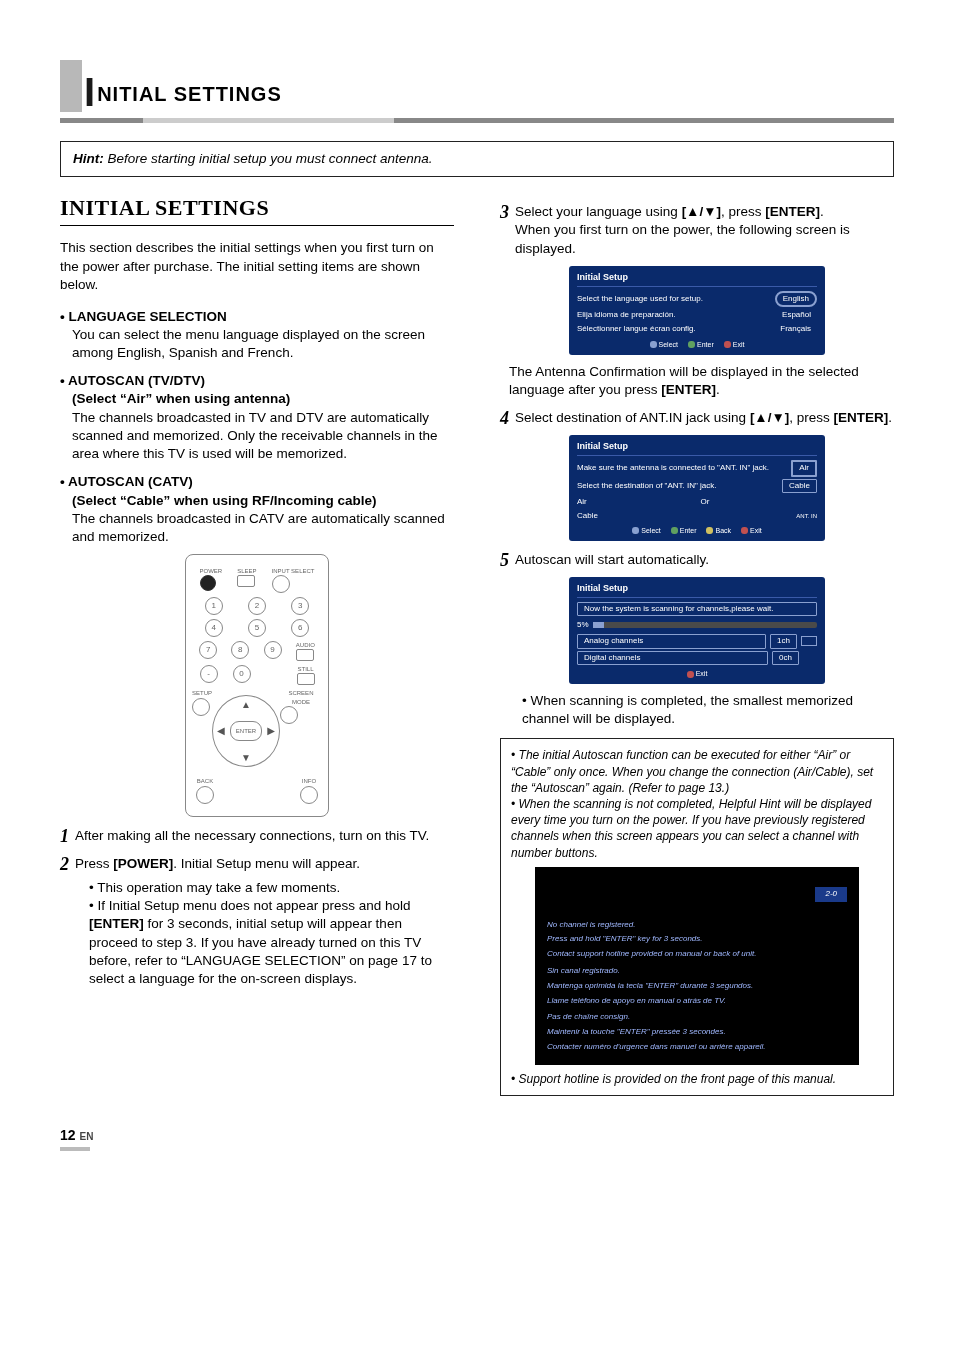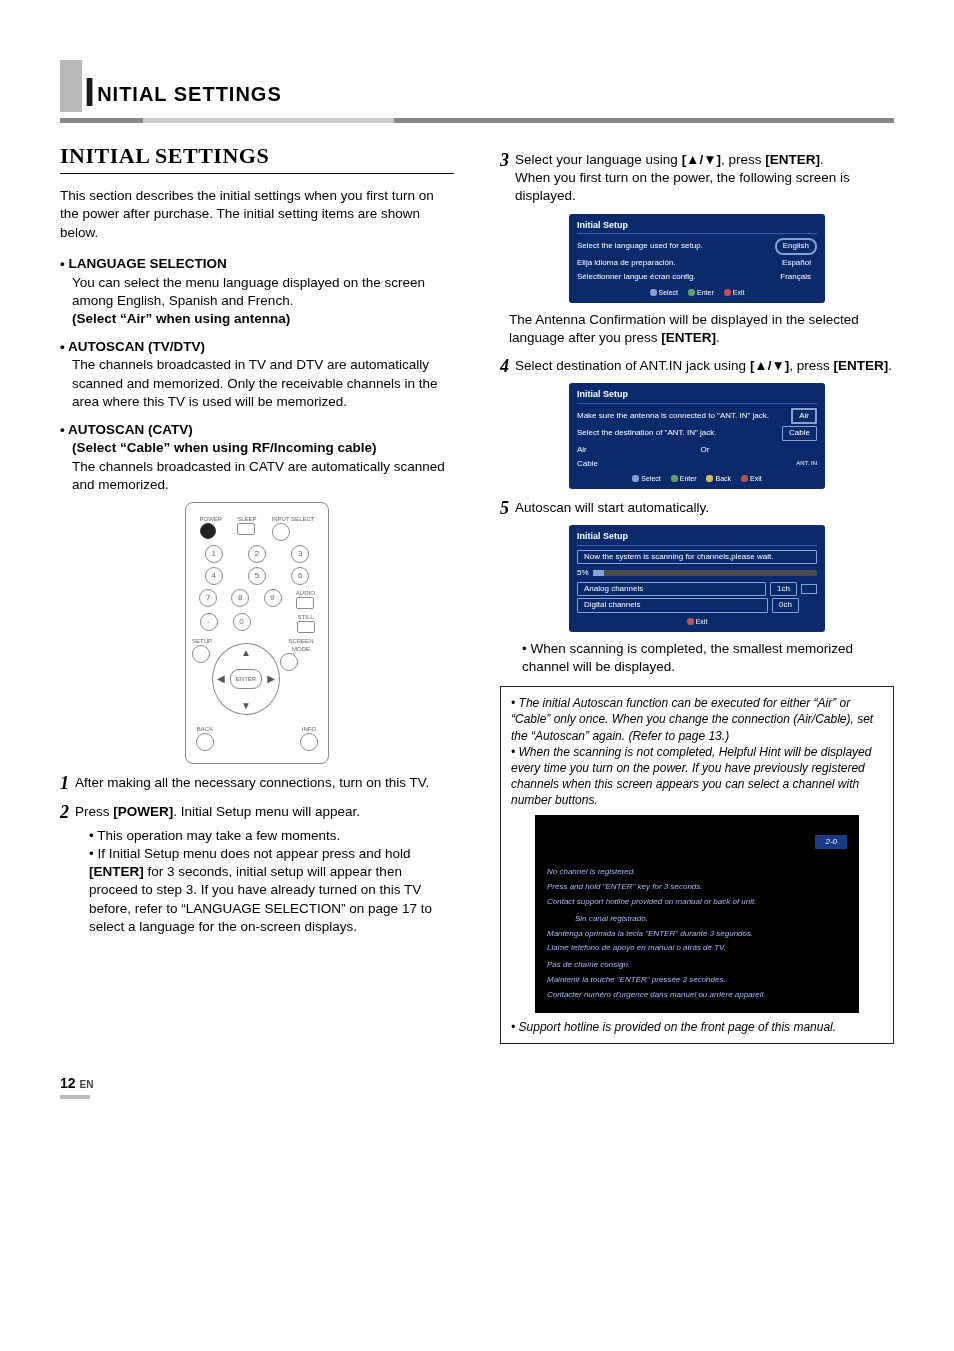--- a/index.html
+++ b/index.html
@@ -127,32 +127,36 @@
 
 <div class="page">
 
   <div class="title-bar">
     <div class="title-box"></div>
     <span class="big-I">I</span>
     <span class="title-rest">NITIAL SETTINGS</span>
   </div>
   <div class="title-underline"></div>
 
+  <div class="hint-box">
+    <b>Hint:</b>
+    <span class="norm">Before starting initial setup you must connect antenna.</span>
+  </div>
 
   <div class="columns">
 
     <div class="col">
       <div class="section-head">INITIAL SETTINGS</div>
       <p>This section describes the initial settings when you first turn on the power after purchase. The initial setting items are shown below.</p>
 
       <div class="bullet-head">• LANGUAGE SELECTION</div>
       <div class="indent">You can select the menu language displayed on the screen among English, Spanish and French.</div>
 
+      <div class="bullet-head" style="margin-top:10px;">• AUTOSCAN (TV/DTV)</div>
       <div class="bullet-head indent">(Select “Air” when using antenna)</div>
-      <div class="bullet-head" style="margin-top:10px;">• AUTOSCAN (TV/DTV)</div>
       <div class="indent">The channels broadcasted in TV and DTV are automatically scanned and memorized. Only the receivable channels in the area where this TV is used will be memorized.</div>
 
       <div class="bullet-head" style="margin-top:10px;">• AUTOSCAN (CATV)</div>
       <div class="bullet-head indent">(Select “Cable” when using RF/Incoming cable)</div>
       <div class="indent">The channels broadcasted in CATV are automatically scanned and memorized.</div>
 
       <div class="remote">
         <div class="btn-row">
           <div style="text-align:left;">
             <div class="lbl">POWER</div>
@@ -339,21 +343,21 @@
       </ul>
 
       <div class="notes-box">
         <div>• <span>The initial Autoscan function can be executed for either “Air” or “Cable” only once. When you change the connection (Air/Cable), set the “Autoscan” again. (Refer to page 13.)</span></div>
         <div>• <span>When the scanning is not completed, Helpful Hint will be displayed every time you turn on the power. If you have previously registered channels when this screen appears you can select a channel with number buttons.</span></div>
         <div class="osd2">
           <div class="ch">2-0</div>
           <div class="msg">No channel is registered.</div>
           <div class="msg">Press and hold "ENTER" key for 3 seconds.</div>
           <div class="msg">Contact support hotline provided on manual or back of unit.</div>
-          <div class="msg" style="margin-top:6px;margin-left:28px;">Sin canal registrado.</div>
+          <div class="msg" style="margin-top:6px;">Sin canal registrado.</div>
           <div class="msg">Mantenga oprimida la tecla "ENTER" durante 3 segundos.</div>
           <div class="msg">Llame teléfono de apoyo en manual o atrás de TV.</div>
           <div class="msg" style="margin-top:6px;">Pas de chaîne consign.</div>
           <div class="msg">Maintenir la touche "ENTER" pressée 3 secondes.</div>
           <div class="msg">Contacter numéro d'urgence dans manuel ou arrière appareil.</div>
         </div>
         <div>• <span>Support hotline is provided on the front page of this manual.</span></div>
       </div>
     </div>
   </div>

